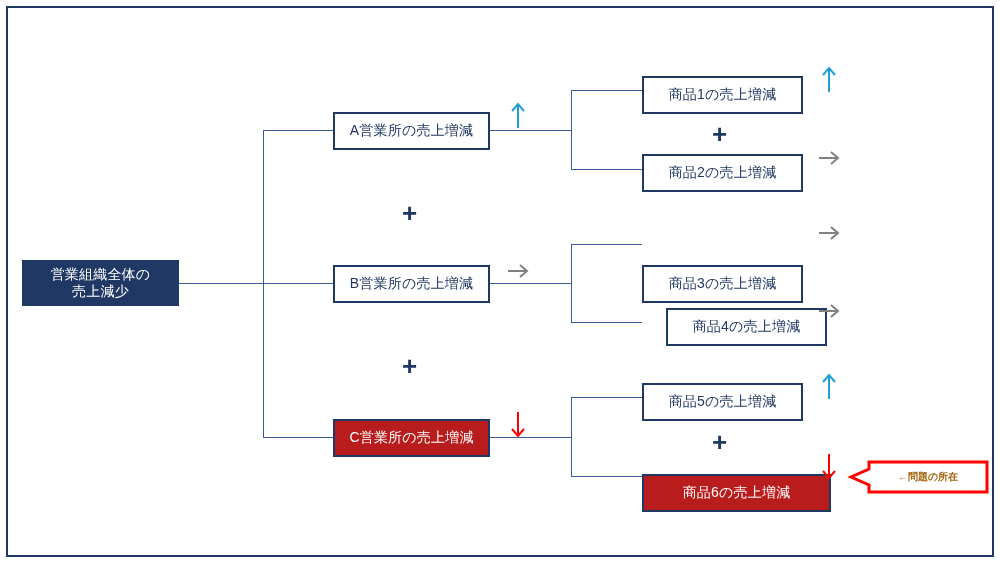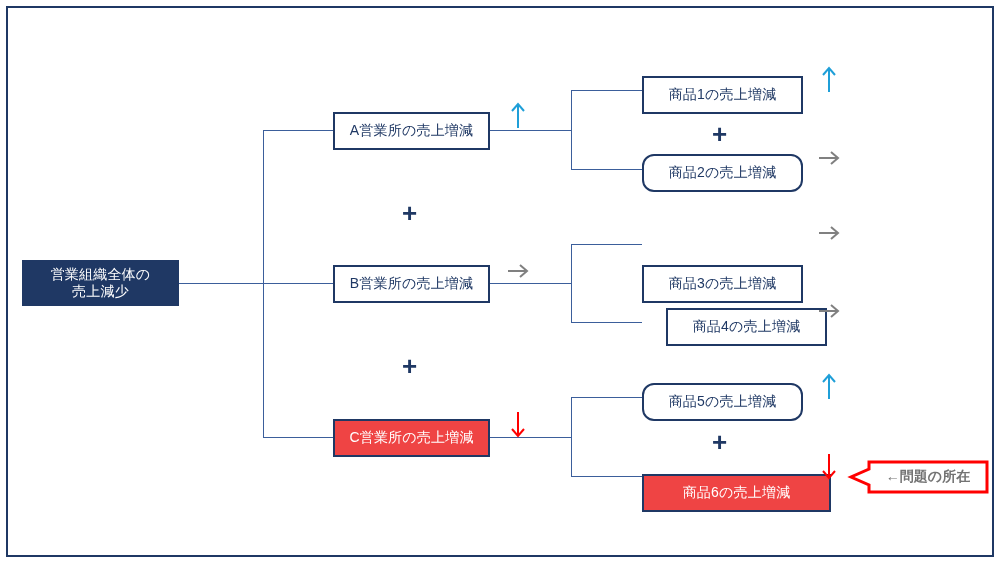--- a/index.html
+++ b/index.html
@@ -38,21 +38,21 @@
     color:#ffffff;
     font-size:14px;
   }
   .node.plain{
     background:#ffffff;
     border:2px solid #1F3864;
     color:#1F3864;
     font-size:14px;
   }
   .node.alert{
-    background:#ef4444;
+    background:#b91c1c;
     border:2px solid #1F3864;
     color:#ffffff;
     font-size:14px;
   }
 
   
   .ln{position:absolute;background:#3B5E9B;z-index:1;}
   .ln.h{height:1px;}
   .ln.v{width:1px;}
 
@@ -79,21 +79,21 @@
   .callout{
     position:absolute;
     z-index:6;
   }
   .callout svg{position:absolute;left:0;top:0;}
   .callout .ctext{
     position:absolute;
     left:22px;top:0;
     width:118px;height:38px;
     display:flex;align-items:center;justify-content:center;
-    color:#737373;font-size:14px;font-weight:bold;
+    color:#a16207;font-size:10px;font-weight:bold;
     white-space:nowrap;
   }
 </style>
 </head>
 <body>
 
 <div id="canvas">
   <div id="frame">
 
     <div class="ln h" style="left:171px;top:275px;width:84px;"></div>
@@ -134,32 +134,32 @@
       <span>B営業所の売上増減</span>
     </div>
 
     <div class="node alert" style="left:325px;top:411px;width:157px;height:38px;">
       <span>C営業所の売上増減</span>
     </div>
 
     <div class="node plain" style="left:634px;top:68px;width:161px;height:38px;">
       <span>商品1の売上増減</span>
     </div>
-    <div class="node plain" style="left:634px;top:146px;width:161px;height:38px;border-radius:12px;">
+    <div class="node plain" style="left:634px;top:146px;width:161px;height:38px;">
       <span>商品2の売上増減</span>
     </div>
 
     <div class="node plain" style="left:634px;top:222px;width:161px;height:38px;margin-top:35px;">
       <span>商品3の売上増減</span>
     </div>
     <div class="node plain" style="left:634px;top:300px;width:161px;height:38px;margin-left:24px;">
       <span>商品4の売上増減</span>
     </div>
 
-    <div class="node plain" style="left:634px;top:375px;width:161px;height:38px;border-radius:12px;">
+    <div class="node plain" style="left:634px;top:375px;width:161px;height:38px;">
       <span>商品5の売上増減</span>
     </div>
     <div class="node alert" style="left:634px;top:466px;width:189px;height:38px;">
       <span>商品6の売上増減</span>
     </div>
 
     <div class="plus" style="left:394px;top:192px;">+</div>
     <div class="plus" style="left:394px;top:345px;">+</div>
 
     <div class="plus" style="left:704px;top:113px;">+</div>

